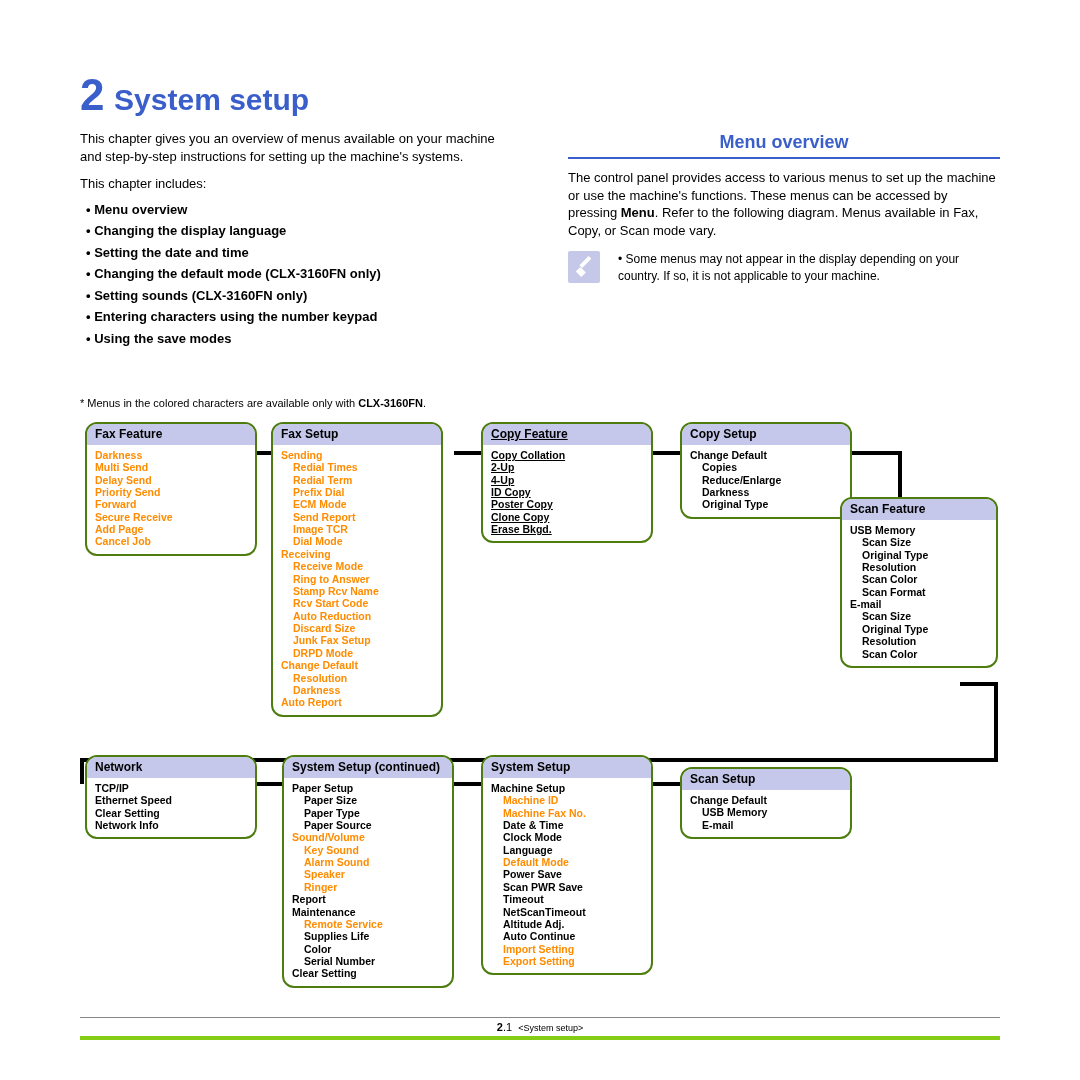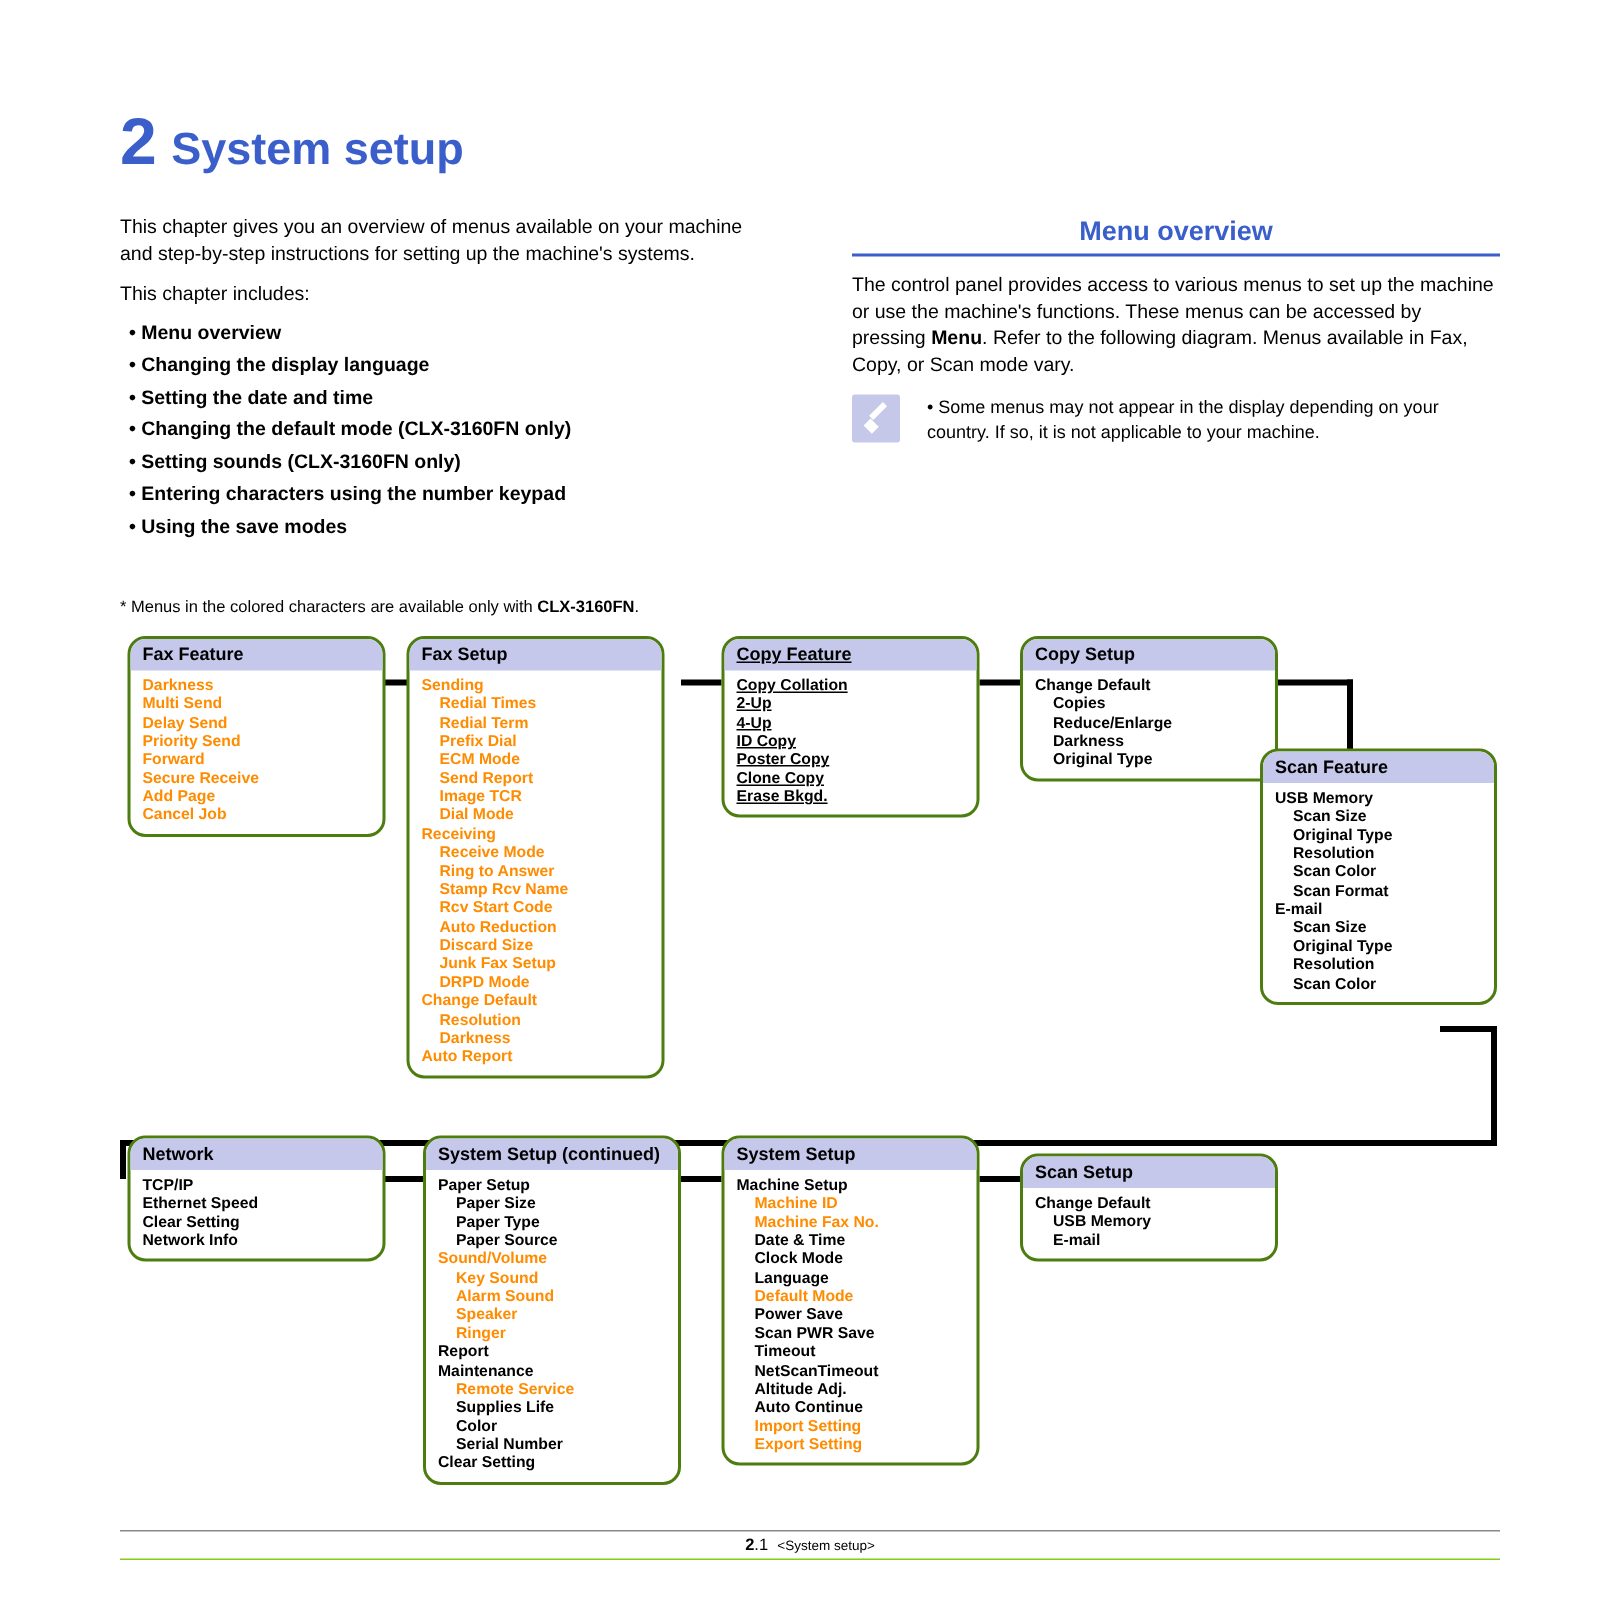--- a/index.html
+++ b/index.html
@@ -22,21 +22,21 @@
   .chapter-title {
     font-size: 30px;
     font-weight: bold;
     color: #3a5fcb;
     display: inline;
     margin-left: 6px;
   }
   .intro-row {
     display: flex;
     gap: 56px;
-    margin-top: 22px;
+    margin-top: 10px;
   }
   .col { flex: 1; font-size: 13px; line-height: 1.35; }
   .intro-text { margin-bottom: 10px; }
   .includes { margin-bottom: 8px; }
   .bullets { margin-left: 6px; }
   .bullets li { list-style: none; font-weight: bold; font-size: 13px; margin-bottom: 4px; }
   .bullets li::before { content: "•  "; font-weight: bold; }
   .section-title {
     color: #3a5fcb;
     font-weight: bold;
@@ -50,21 +50,21 @@
   .note-icon {
     width: 32px; height: 32px; background: #c5c8e8;
     border-radius: 2px; flex-shrink: 0;
     display: flex; align-items: center; justify-content: center;
   }
   .note-icon svg { width: 22px; height: 22px; fill: #fff; }
   .note-label { color: #3a5fcb; font-weight: bold; }
   .note-body { margin-left: 0; }
   .note-body li { list-style: none; font-size: 12px; margin-left: 8px; }
   .note-body li::before { content: "•  "; }
-  .footnote { font-size: 11px; margin-top: 36px; }
+  .footnote { font-size: 11px; margin-top: 46px; }
   .diagram {
     position: relative;
     margin-top: 8px;
     height: 580px;
   }
   .menu-box {
     position: absolute;
     width: 172px;
     border: 2px solid #4d7c0f;
     border-radius: 12px;
@@ -88,21 +88,21 @@
   }
   .orange { color: #ff8c00; }
   .black { color: #000; }
   .indent1 { padding-left: 12px; display: block; }
 
   .connector { position: absolute; background: #000; }
   .page-footer {
     position: absolute;
     left: 80px; right: 80px; bottom: 40px;
     border-top: 1px solid #888;
-    border-bottom: 1px solid #84cc16;
+    border-bottom: 4px solid #84cc16;
     text-align: center;
     font-size: 11px;
     padding: 3px 0;
   }
   .page-footer b { font-weight: bold; }
 </style>
 </head>
 <body>
 
 <div>

